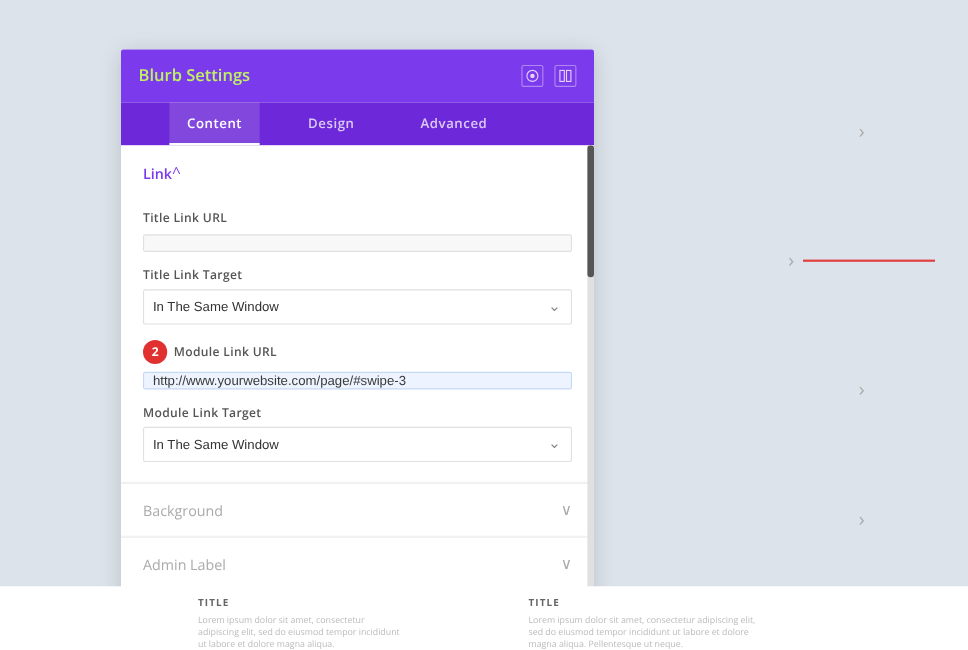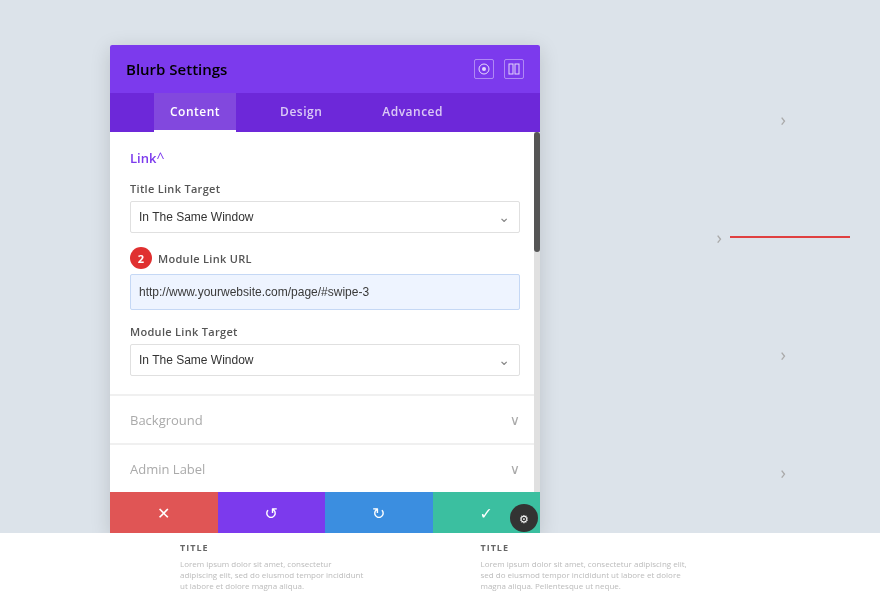--- a/index.html
+++ b/index.html
@@ -66,21 +66,21 @@
     .modal-header {
       background: #7c3aed;
       padding: 14px 16px;
       display: flex;
       align-items: center;
       justify-content: space-between;
       border-radius: 2px 2px 0 0;
     }
 
     .modal-title {
-      color: #000000;
+      color: #bef264;
       font-size: 15px;
       font-weight: 600;
     }
 
     .modal-header-icons {
       display: flex;
       gap: 10px;
       align-items: center;
     }
 
@@ -161,21 +161,21 @@
     }
 
     
     .section {
       padding: 16px 20px 4px 20px;
     }
 
     .section-header {
       display: flex;
       align-items: center;
-      margin-bottom: 14px;
+      margin-bottom: 24px;
     }
 
     .section-title {
       color: #7c3aed;
       font-size: 13px;
       font-weight: 600;
     }
 
     .section-toggle {
       color: #7c3aed;
@@ -192,21 +192,21 @@
       display: block;
       color: #555;
       font-size: 11px;
       font-weight: 600;
       margin-bottom: 5px;
       letter-spacing: 0.3px;
     }
 
     .field-input {
       width: 100%;
-      height: 36px;
+      height: 16px;
       border: 1px solid #e0e0e0;
       border-radius: 2px;
       padding: 0 8px;
       font-size: 12px;
       color: #333;
       background: #f8f8f8;
       outline: none;
     }
 
     .field-input.has-value {
@@ -420,20 +420,24 @@
   </div>
 
   <div class="modal-body">
 
     <div class="section">
       <div class="section-header">
         <span class="section-title">Link</span>
         <span class="section-toggle">^</span>
       </div>
 
+      <div class="field-group">
+        <label class="field-label">Title Link URL</label>
+        <input class="field-input" type="text" value="" style="">
+      </div>
 
       <div class="field-group">
         <label class="field-label">Title Link Target</label>
         <div class="select-wrapper">
           <select class="field-select">
             <option>In The Same Window</option>
             <option>In A New Window</option>
           </select>
         </div>
       </div>

